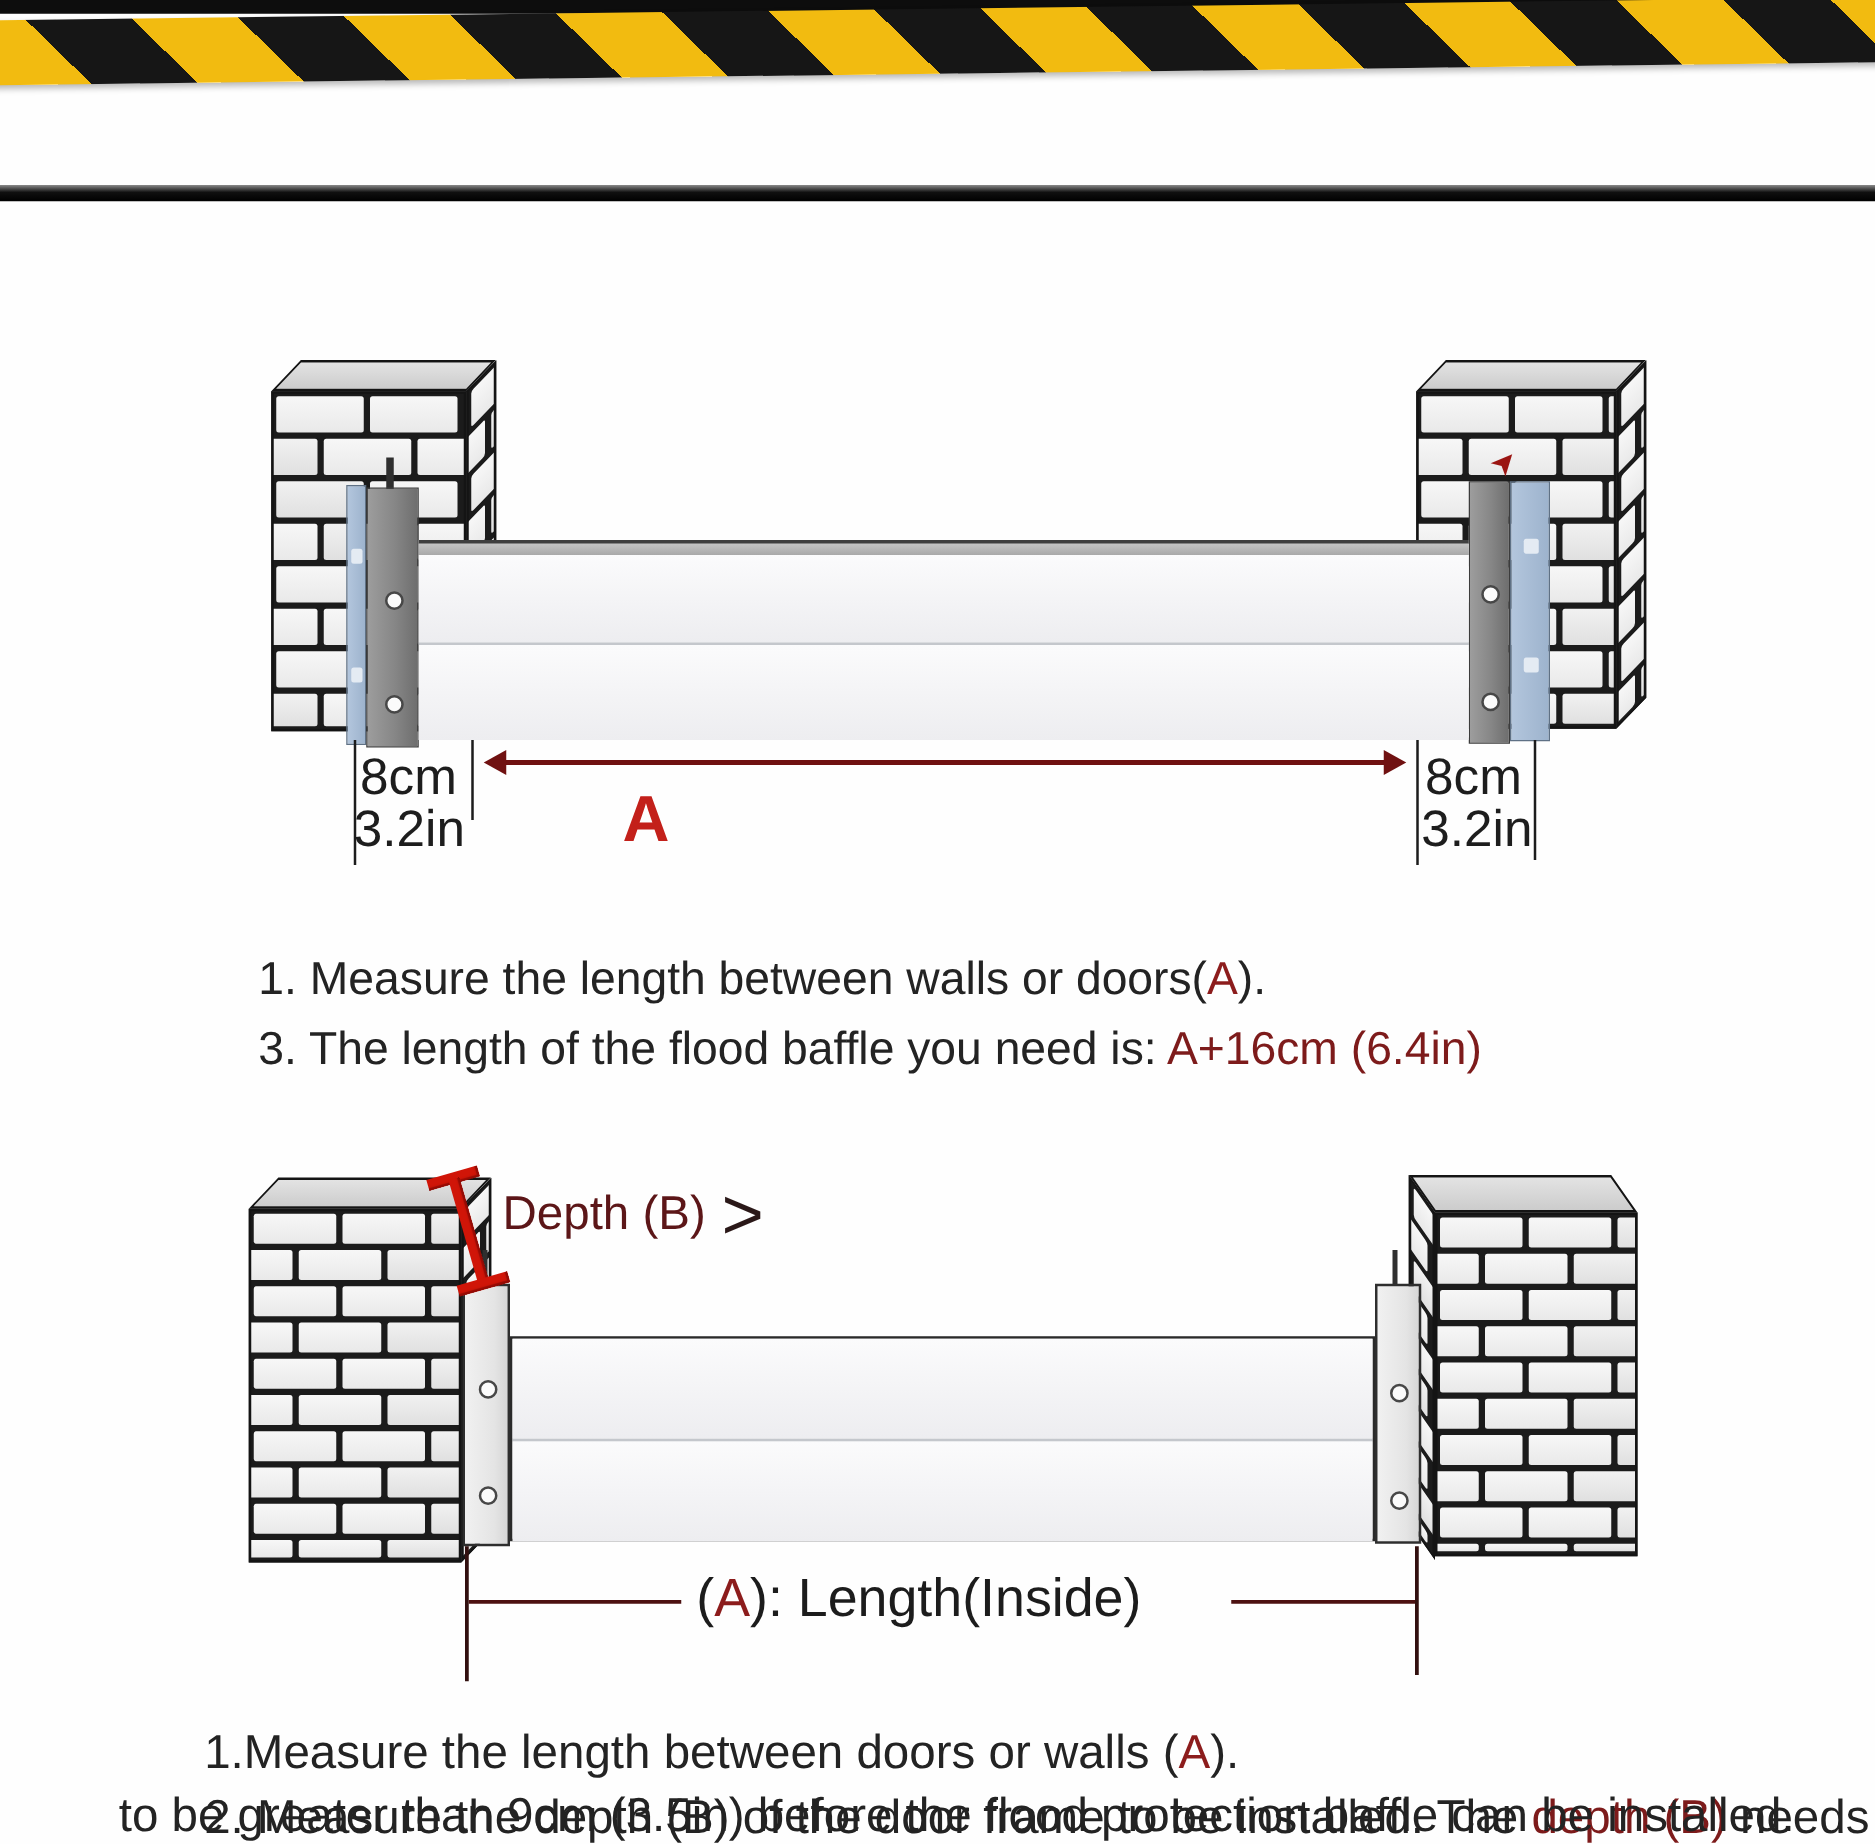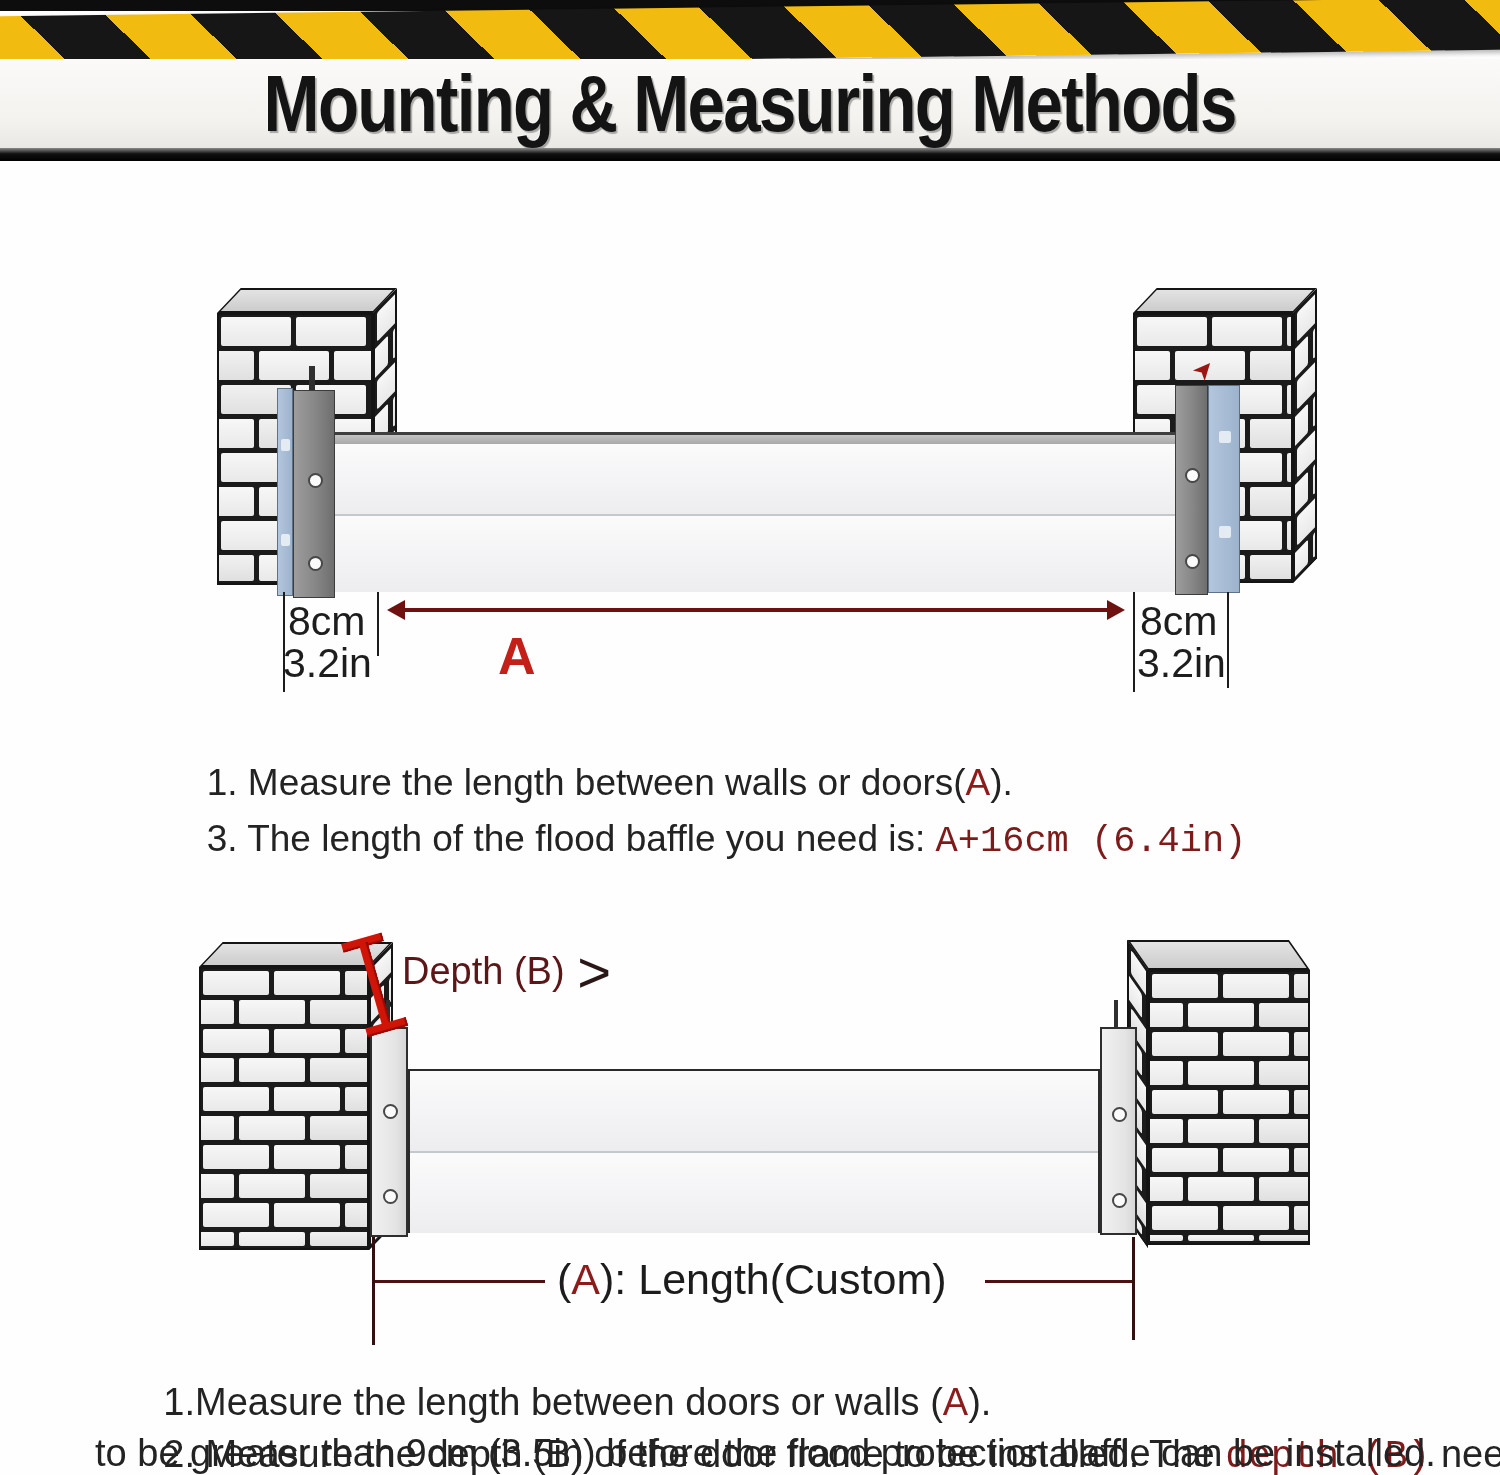--- a/index.html
+++ b/index.html
@@ -68,35 +68,32 @@
   .depthlabel .d2{font-size:58px;color:#2a1818;font-weight:300;margin:0 2px;line-height:40px;}
   .depthlabel .d3{font-size:48px;color:#8d2320;}
 
   .gauge{position:absolute;transform:rotate(-16deg);}
   .gauge div{position:absolute;background:#d01508;box-shadow:inset -2px -2px 1px rgba(90,0,0,.5);}
 
   .redarrow{position:absolute;color:#9b1512;font-size:25px;transform:rotate(-48deg);}
 
   
   .steps{position:absolute;font-size:37px;color:#232323;white-space:pre;}
-  .steps .hl{color:#7d1b1b;font-family:Liberation Mono, monospace;}
+  .steps .hl{color:#7d1b1b;}
   .steps .la{color:#8c1c1c;}
   .insidedim{position:absolute;display:flex;align-items:baseline;white-space:pre;font-size:43px;color:#1c1c1c;}
   .insidedim .la{color:#8c1c1c;}
 </style>
 </head>
 <body>
 
 <div class="page">
 
   <div class="abs topbar"></div>
   <div class="abs hazard"></div>
-  <div class="abs titleband">
-    <div class="title">Mounting &amp; Measuring Methods</div>
-  </div>
   <div class="abs titlerule"></div>
 
 
   <div>
 
     <div class="face face--top" style="left:217px;top:288px;width:156px;height:25px;transform:skewX(-43.5deg);transform-origin:0 100%;z-index:1;"></div>
     <div class="face brickwall" style="left:373px;top:313px;width:24px;height:272px;transform:skewY(-46deg);transform-origin:0 0;z-index:1;">
         <div class="brick" style="left: 2px; top: 2px; width: 26px; height: 29px;"></div>
         <div class="brick" style="left: -13px; top: 36px; width: 26px; height: 29px;"></div>
         <div class="brick" style="left: 18px; top: 36px; width: 26px; height: 29px;"></div>
@@ -347,21 +344,21 @@
         <div class="brick" style="left: 73px; top: 234px; width: 66px; height: 24px;"></div>
         <div class="brick" style="left: 144px; top: 234px; width: 66px; height: 24px;"></div>
         <div class="brick" style="left: -33px; top: 263px; width: 66px; height: 6px;"></div>
         <div class="brick" style="left: 38px; top: 263px; width: 66px; height: 6px;"></div>
         <div class="brick" style="left: 109px; top: 263px; width: 66px; height: 6px;"></div>
       </div>
 
     <div class="vtick vtick--maroon" style="left:372px;top:1237px;height:108px;z-index:4;"></div>
     <div class="hline" style="left:375px;top:1280px;width:170px;z-index:4;"></div>
     <div class="insidedim" style="left:557px;top:1255px;z-index:4;">
-      <span>(</span><span class="la">A</span><span>): Length(Custom)</span>
+      <span>(</span><span class="la">A</span><span>): Length(Inside)</span>
     </div>
     <div class="hline" style="left:985px;top:1280px;width:148px;z-index:4;"></div>
     <div class="vtick vtick--maroon" style="left:1132px;top:1237px;height:103px;z-index:4;"></div>
 
     <div class="steps" style="left:100px;top:1338px;font-size:38px;">
       <span>1.Measure the length between doors or walls (</span><span class="la">A</span><span>).</span>
     </div>
     <div class="steps" style="left:100px;top:1390px;font-size:38px;">
       <span>2. Measure the depth (B) of the door frame to be installed. The </span><span class="hl">depth (B)</span><span> needs</span>
     </div>

